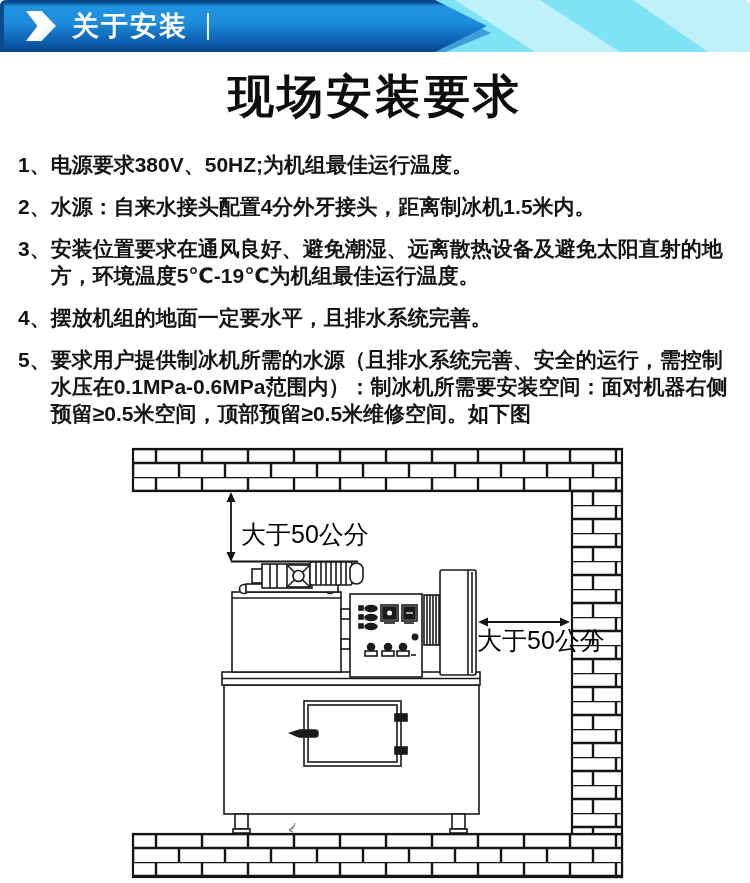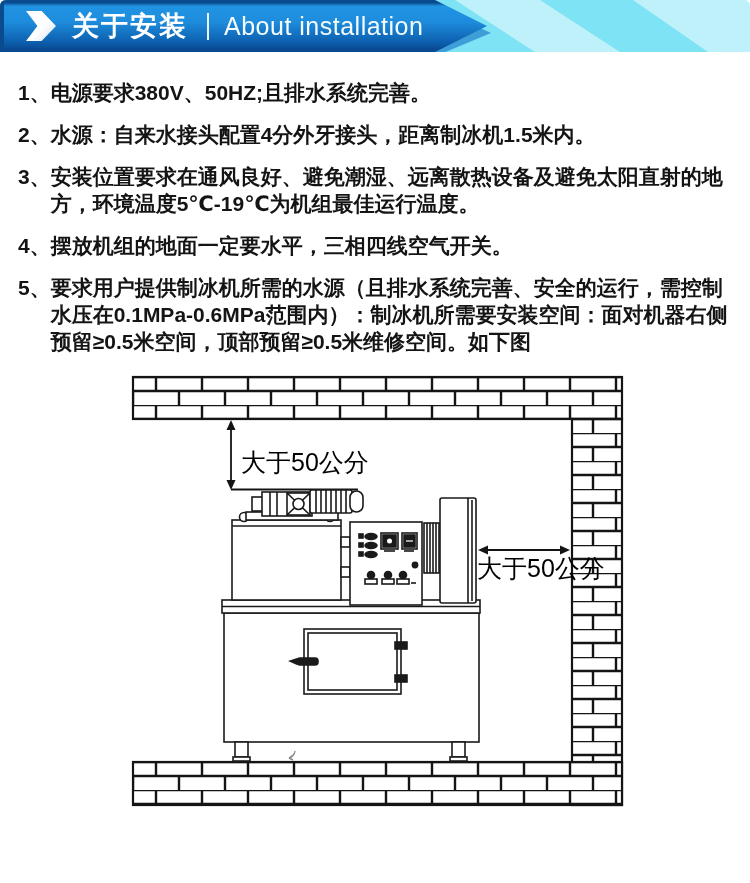--- a/index.html
+++ b/index.html
@@ -44,41 +44,41 @@
 <div class="page">
 
   <header class="banner">
     <div class="band a"></div>
     <div class="band b"></div>
     <div class="banner-mid"></div>
     <div class="banner-main">
       <span class="arrow-icon"></span>
       <span class="banner-zh">关于安装</span>
       <span class="banner-divider"></span>
-      <span class="banner-en">About installation</span>
     </div>
   </header>
 
+  <h1 class="title">现场安装要求</h1>
 
   <div class="reqs">
     <div class="req">
       <span class="num">1、</span>
-      <span class="txt">电源要求380V、50HZ;且排水系统完善。</span>
+      <span class="txt">电源要求380V、50HZ;为机组最佳运行温度。</span>
     </div>
     <div class="req">
       <span class="num">2、</span>
       <span class="txt">水源：自来水接头配置4分外牙接头，距离制冰机1.5米内。</span>
     </div>
     <div class="req">
       <span class="num">3、</span>
       <span class="txt">安装位置要求在通风良好、避免潮湿、远离散热设备及避免太阳直射的地方，环境温度5℃-19℃为机组最佳运行温度。</span>
     </div>
     <div class="req">
       <span class="num">4、</span>
-      <span class="txt">摆放机组的地面一定要水平，三相四线空气开关。</span>
+      <span class="txt">摆放机组的地面一定要水平，且排水系统完善。</span>
     </div>
     <div class="req">
       <span class="num">5、</span>
       <span class="txt">要求用户提供制冰机所需的水源（且排水系统完善、安全的运行，需控制水压在0.1MPa-0.6MPa范围内）：制冰机所需要安装空间：面对机器右侧预留≥0.5米空间，顶部预留≥0.5米维修空间。如下图</span>
     </div>
   </div>
 
   <svg class="diagram" width="750" height="438" viewBox="0 0 750 438" xmlns="http://www.w3.org/2000/svg">
     <defs>
       <pattern id="brickA" patternUnits="userSpaceOnUse" x="133" y="7" width="46" height="28">

